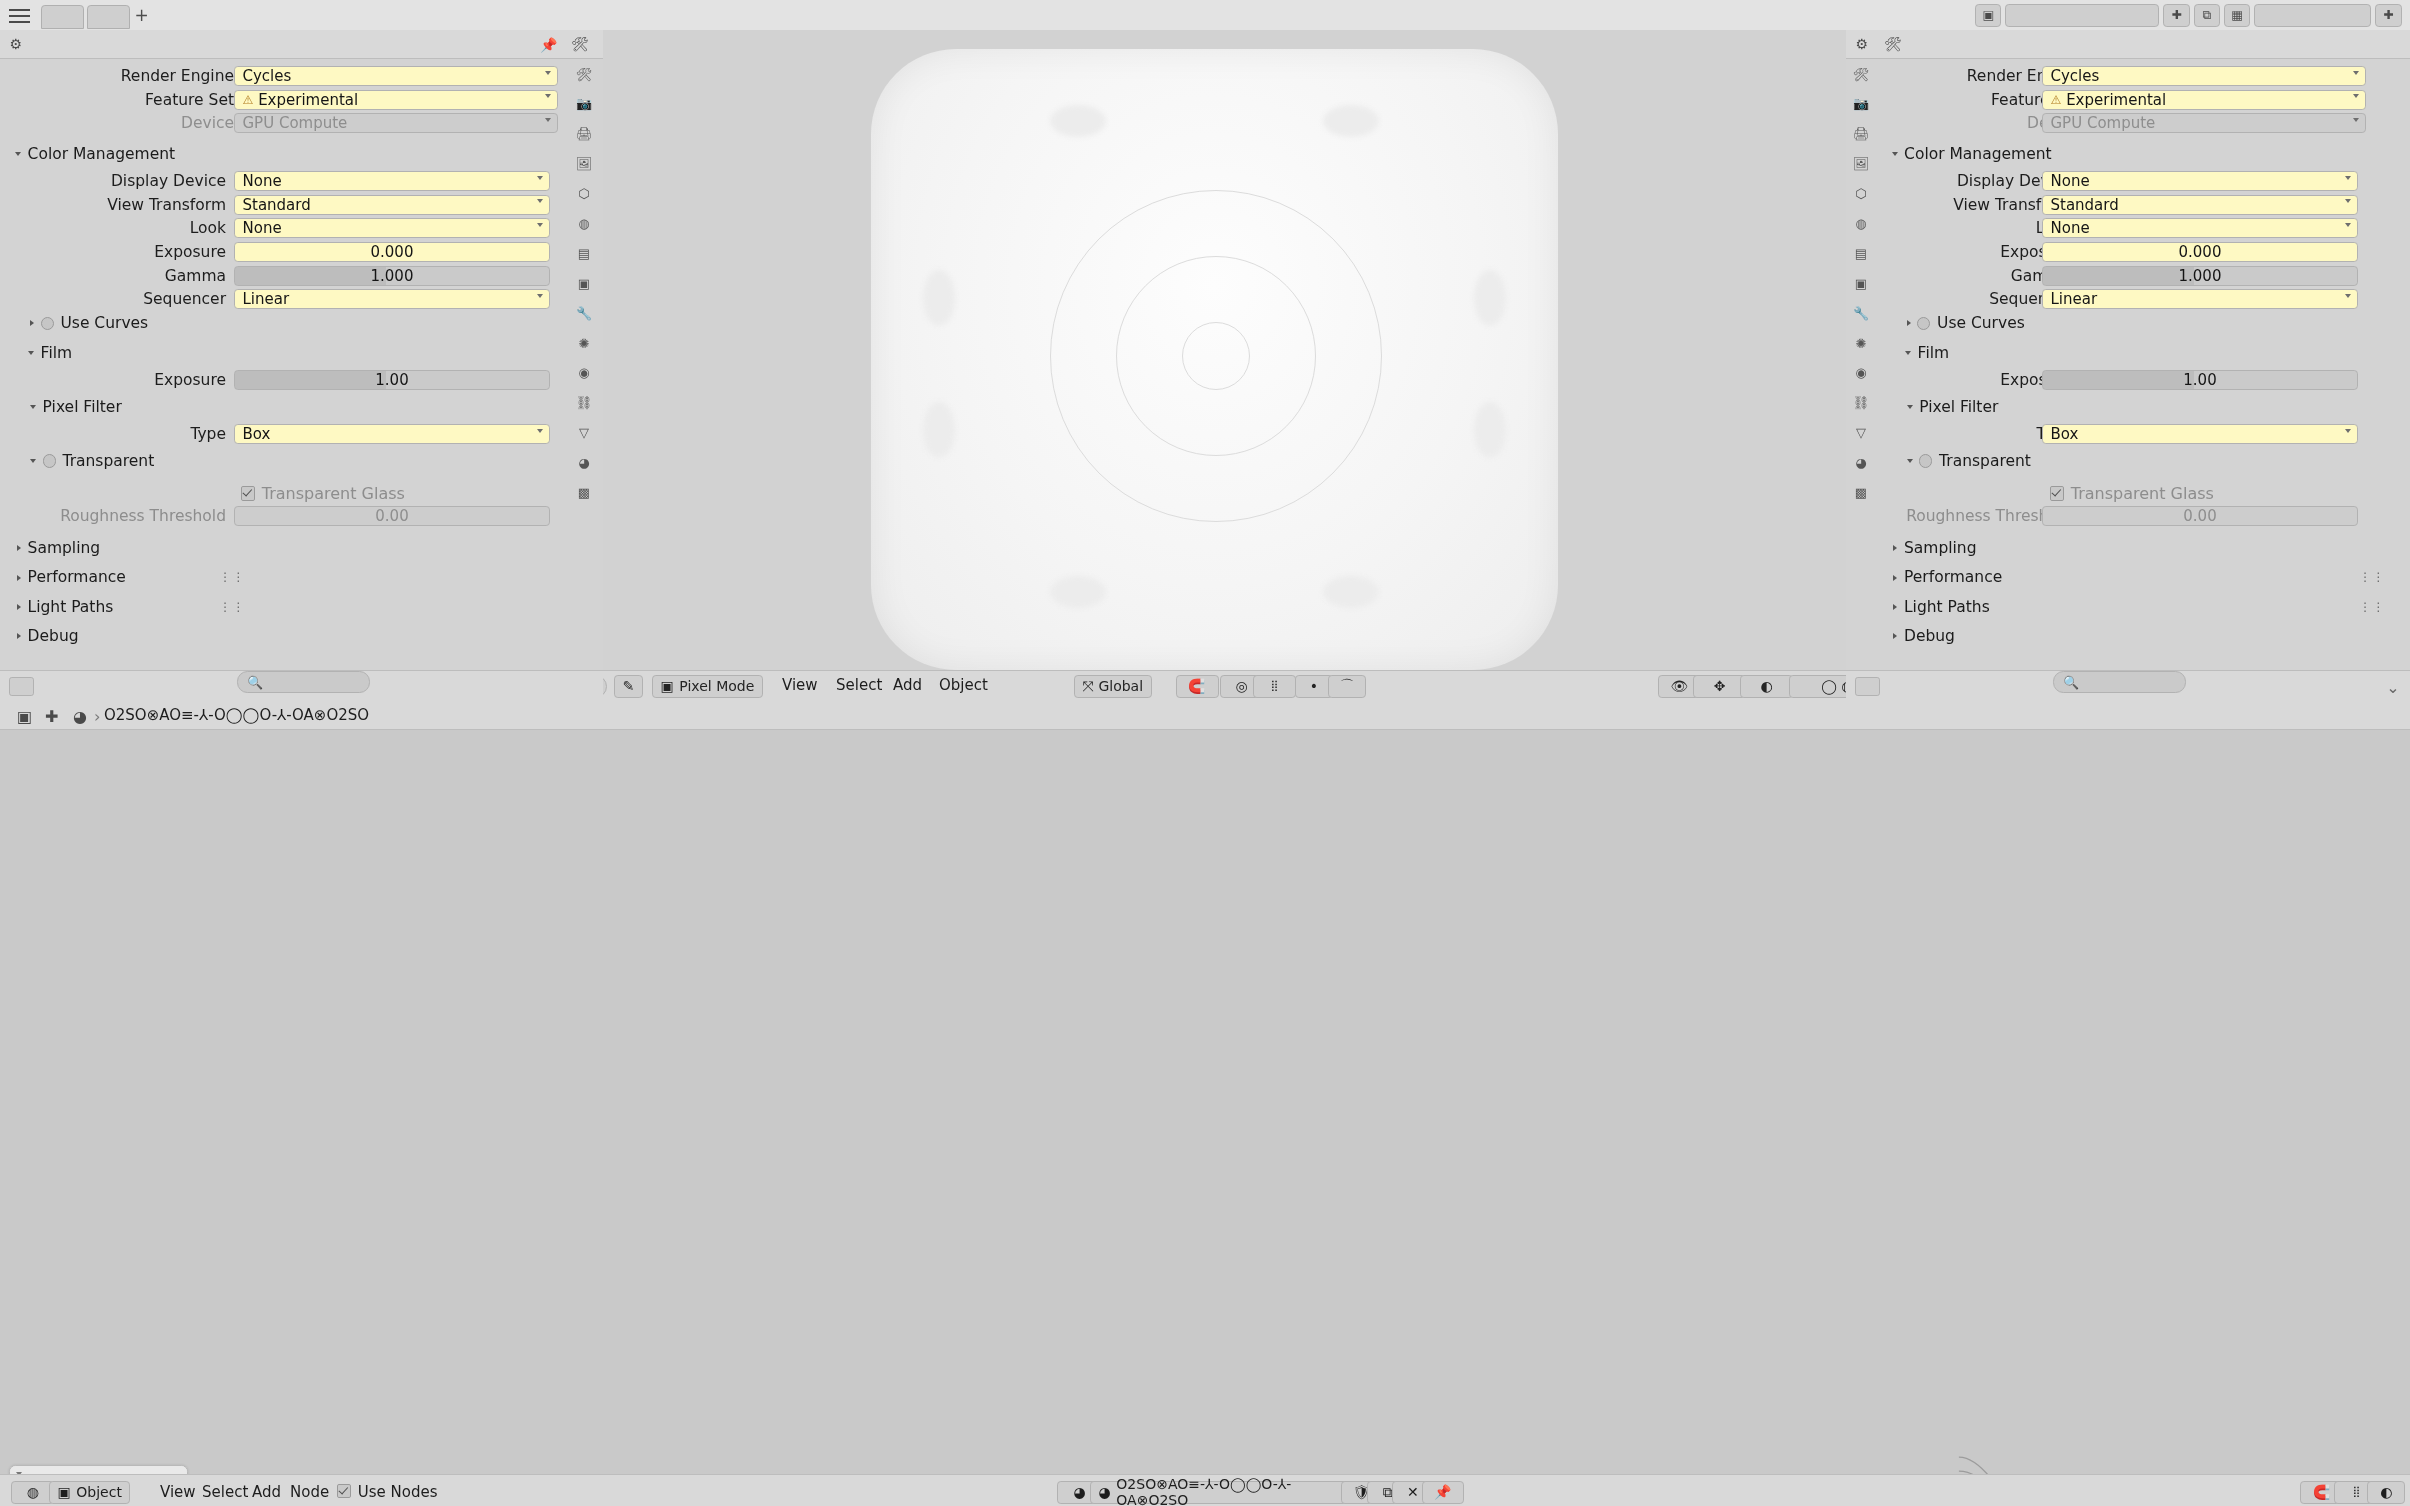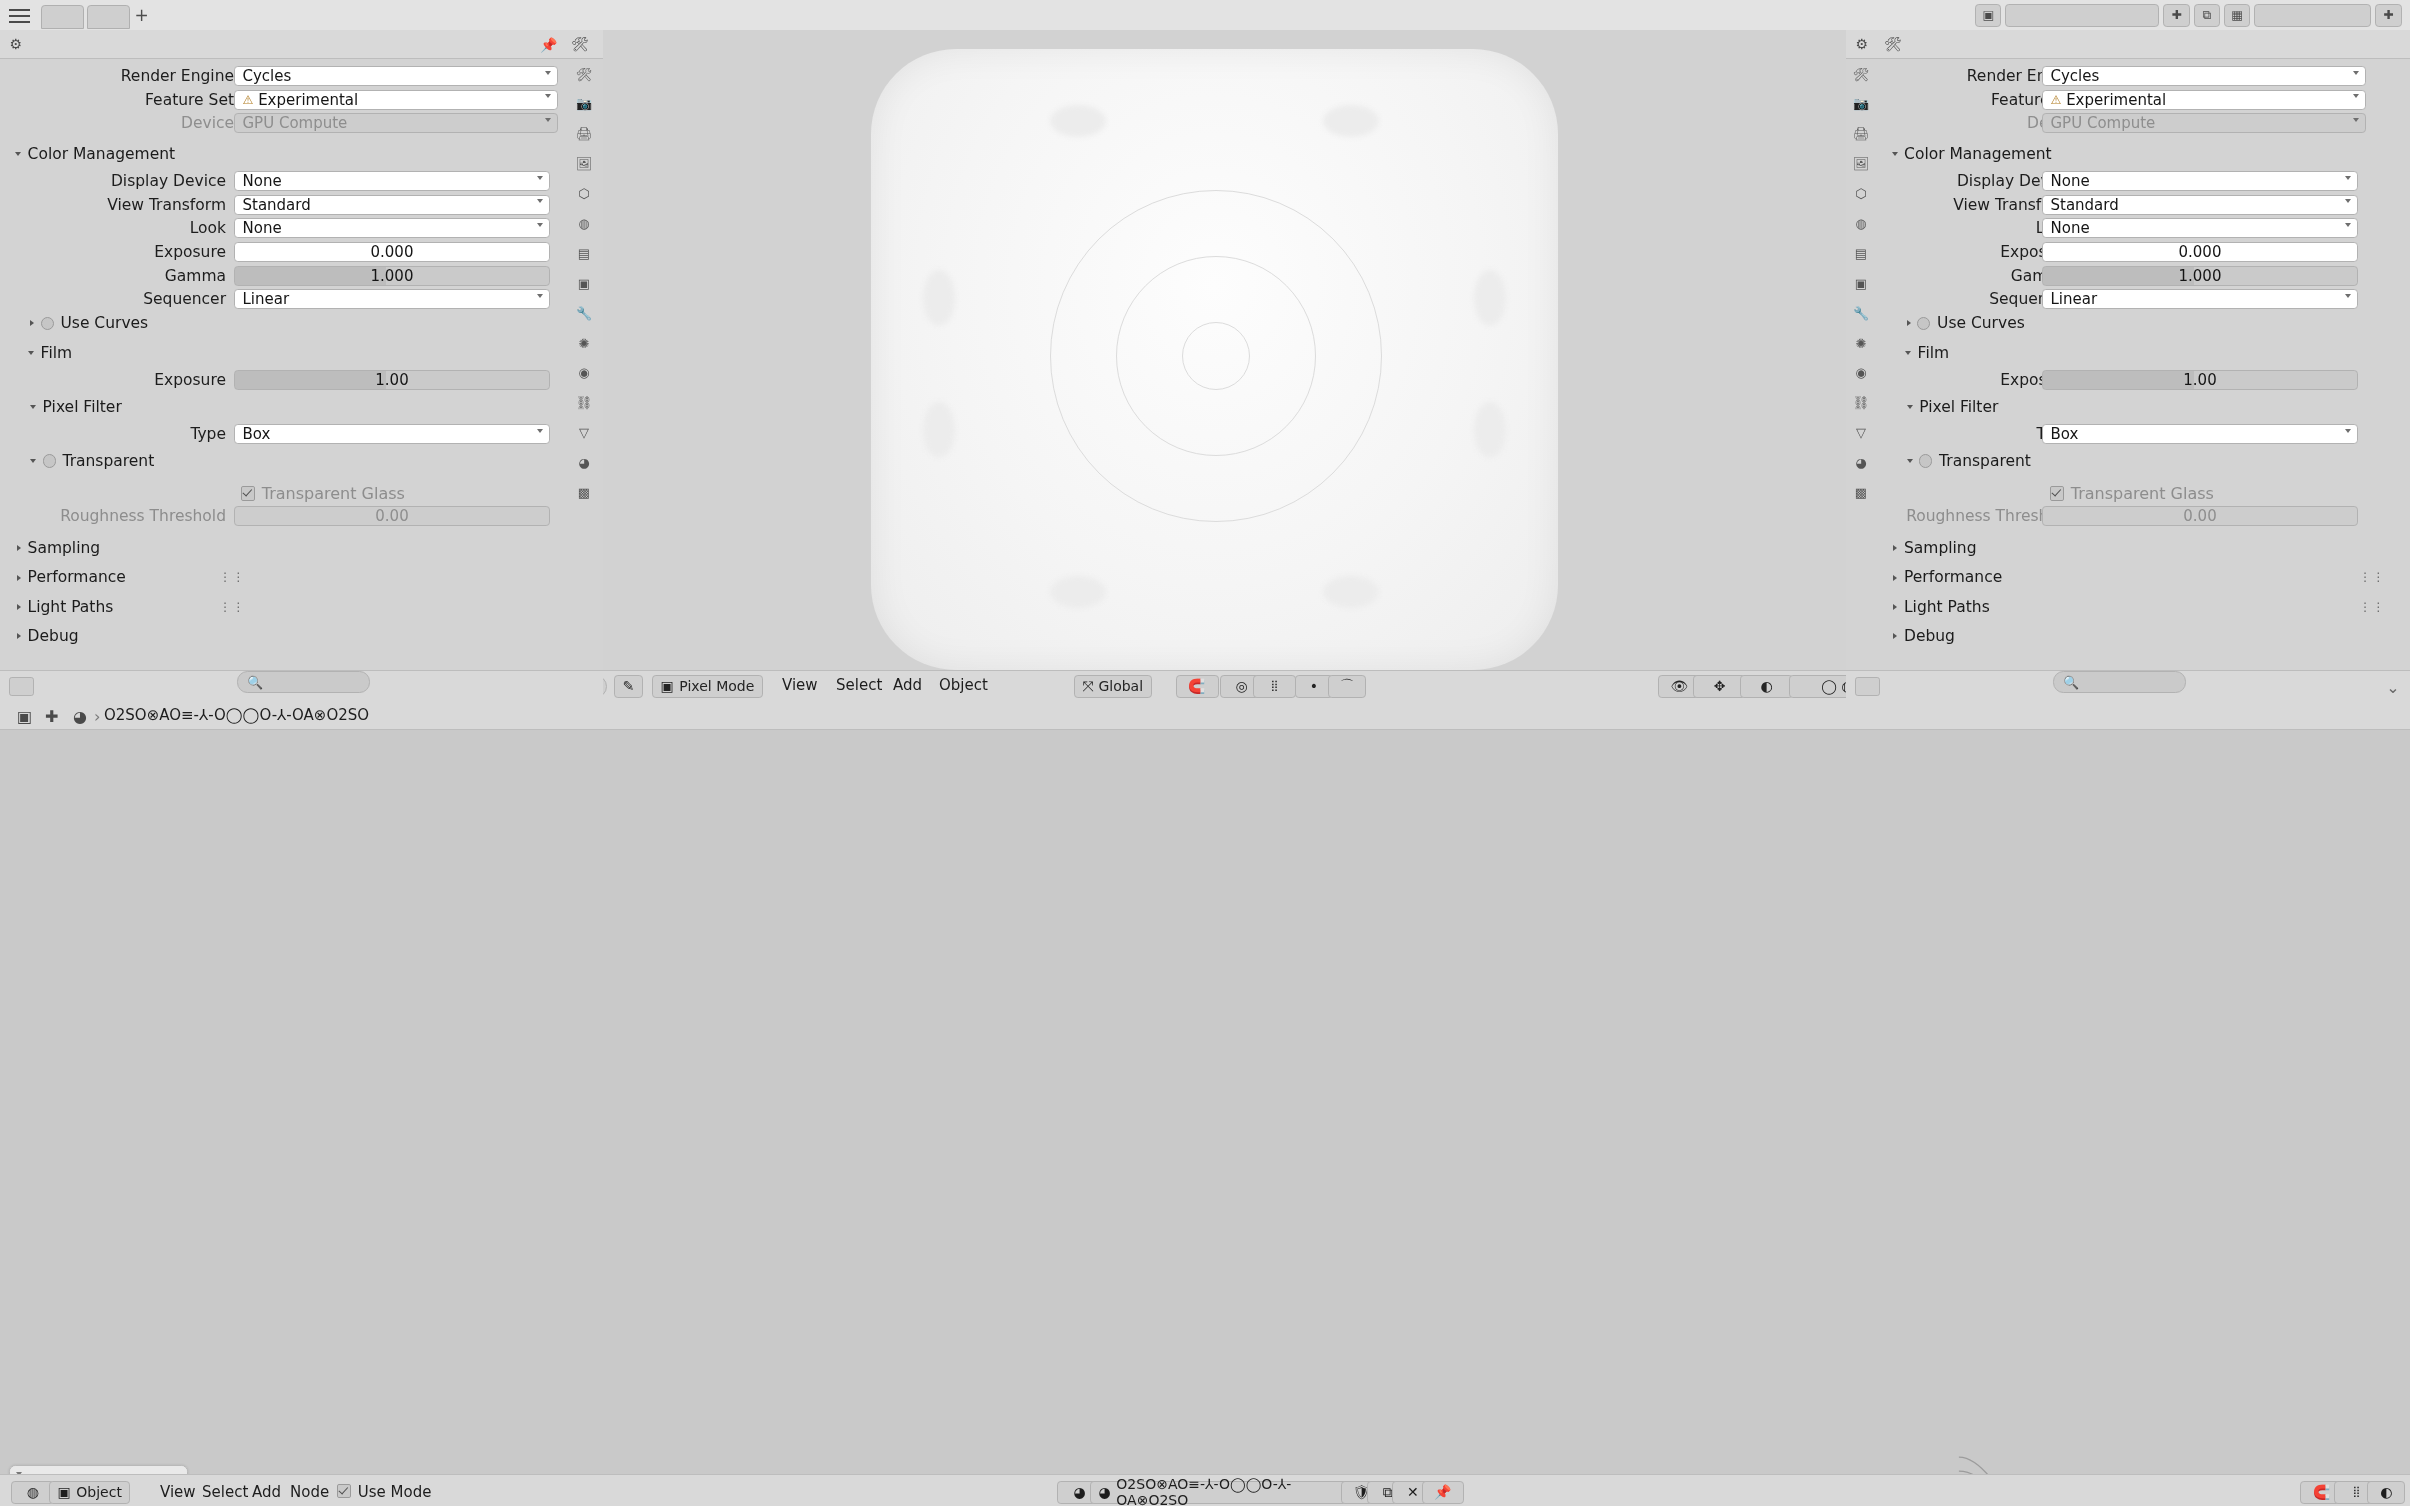--- a/index.html
+++ b/index.html
@@ -26,21 +26,21 @@
   .props.right{left:1846px;width:565px;height:669px;}
   .props-head{position:absolute;left:0;top:0;height:28px;width:100%;background:#d9d9d9;border-bottom:0.9px solid #bdbdbd;}
   .ed-ico{position:absolute;left:9.4px;top:5.6px;width:19px;height:17px;color:#4a4a4a;font-size:14px;}
   .pin-ico{position:absolute;top:6.6px;color:#5a5a5a;font-size:14px;}
   .tabcol{position:absolute;top:30px;width:34px;}
   .tabcol .tb{width:30px;height:28px;margin-bottom:1.9px;border-radius:3.8px 0 0 3.8px;display:flex;align-items:center;justify-content:center;color:#555;font-size:13px;background:transparent;}
   .tabcol .tb.active{background:#d3d3d3;}
   .plist{position:absolute;top:36px;}
   .row{position:relative;height:19px;margin-bottom:4.7px;}
   .lbl{position:absolute;right:0;top:0.9px;text-align:right;font-size:15.5px;color:#1d1d1d;white-space:nowrap;}
-  .fld{position:absolute;height:20px;background:#ffffff;border:0.9px solid #b2b2b2;border-radius:3.8px;font-size:15px;color:#151515;display:flex;align-items:center;padding:0 7.5px;box-sizing:border-box;}
+  .fld{position:absolute;height:20px;background:#fef9c3;border:0.9px solid #b2b2b2;border-radius:3.8px;font-size:15px;color:#151515;display:flex;align-items:center;padding:0 7.5px;box-sizing:border-box;}
   .fld.dim{color:#8e8e8e;background:#cdcdcd;}
   .fld .caret{position:absolute;right:5.6px;top:3.8px;width:0;height:0;border-left:3.8px solid transparent;border-right:3.8px solid transparent;border-top:4.7px solid #6e6e6e;}
   .fld.num{justify-content:center;}
   .fld.slider{background:linear-gradient(to right,#bdbdbd 0,#bdbdbd 48%,#cacaca 48%);}
   .sect{font-size:15.5px;color:#1b1b1b;}
   .tri{display:inline-block;width:0;height:0;border-left:4.7px solid #555;border-top:3.8px solid transparent;border-bottom:3.8px solid transparent;margin-right:6.6px;vertical-align:1.9px;}
   .tri.open{border-left:3.8px solid transparent;border-right:3.8px solid transparent;border-top:4.7px solid #555;border-bottom:0;vertical-align:2.8px;}
   .warn{color:#b07b20;font-size:12.2px;margin-right:4.7px;}
   .radio{display:inline-block;width:11.3px;height:11.3px;border-radius:50%;border:0.9px solid #9a9a9a;background:#c6c6c6;vertical-align:-1.9px;margin-right:6.6px;}
   .chk{display:inline-block;width:12.2px;height:12.2px;border:0.9px solid #9a9a9a;background:#c9c9c9;border-radius:1.9px;vertical-align:-1.9px;margin-right:6.6px;position:relative;}
@@ -503,21 +503,21 @@
       </div>
     </div>
 
     <div class="nfoot">
       <div class="fbtn" style="left:11.3px;width:26px;justify-content:center;">◍</div>
       <div class="fbtn" style="left:49px;">▣ <span style="margin-left:5.6px;">Object</span></div>
       <div class="fmenu" style="left:160px;">View</div>
       <div class="fmenu" style="left:202px;">Select</div>
       <div class="fmenu" style="left:252px;">Add</div>
       <div class="fmenu" style="left:290px;">Node</div>
-      <div class="fmenu" style="left:337px;"><span class="chk on"></span><span>Use Mode</span></div>
+      <div class="fmenu" style="left:337px;"><span class="chk on"></span><span>Use Nodes</span></div>
       <div class="fbtn" style="left:944px;width:85px;justify-content:flex-start;margin-top:48px;">
           <span>Slot 1</span>
         </div>
       <div class="fbtn" style="left:1057px;width:28px;justify-content:center;">◕</div>
       <div class="fbtn" style="left:1090px;width:264px;">◕ <span style="margin-left:5.6px;">O2SO⊗AO≡-⅄-O◯◯O-⅄-OA⊗O2SO</span></div>
       <div class="fbtn" style="left:1341px;width:24.5px;justify-content:center;">🛡</div>
       <div class="fbtn" style="left:1367px;width:24.5px;justify-content:center;">⧉</div>
       <div class="fbtn" style="left:1392px;width:24.5px;justify-content:center;">✕</div>
       <div class="fbtn" style="left:1422px;width:24.5px;justify-content:center;">📌</div>
       <div class="fbtn" style="right:66px;width:28px;justify-content:center;">🧲</div>

